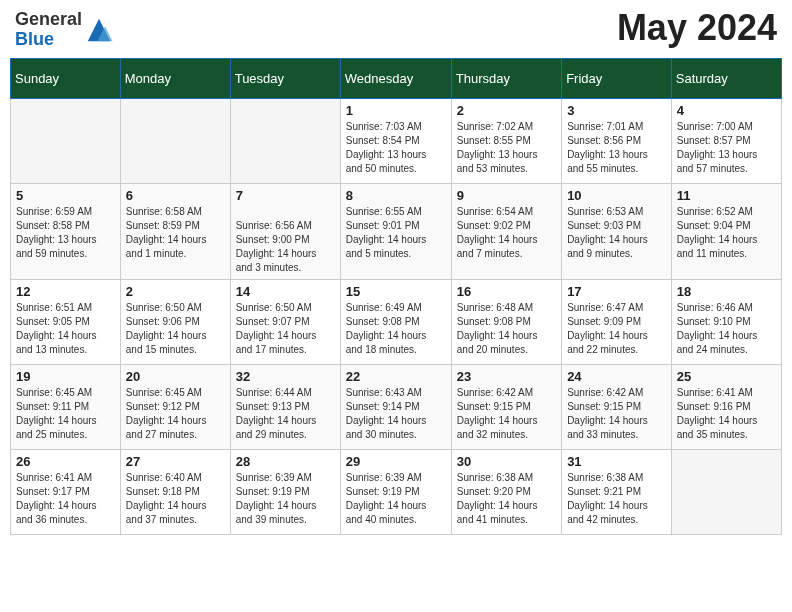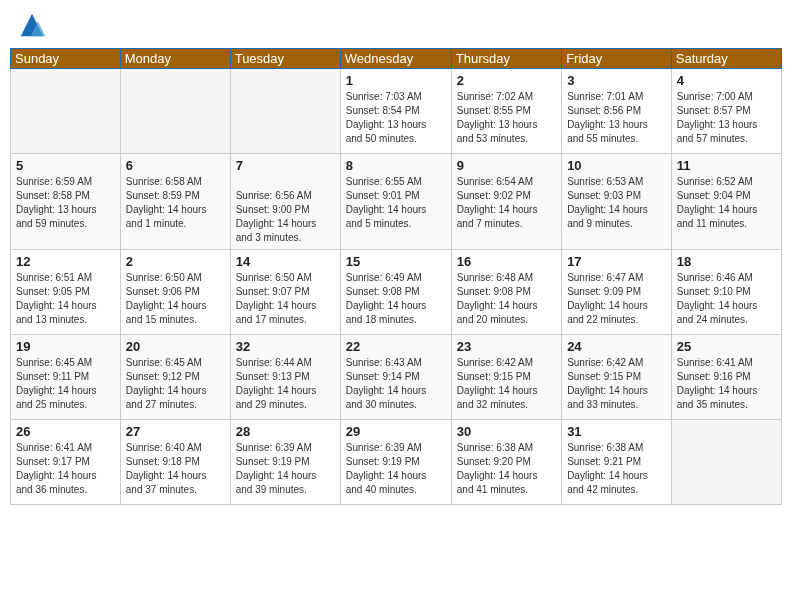--- a/index.html
+++ b/index.html
@@ -54,23 +54,23 @@
       font-size: 16px;
       color: #555;
       margin-top: 2px;
     }
     .calendar {
       width: 100%;
       border-collapse: collapse;
       font-size: 11px;
     }
     .calendar th {
-      background-color: #a16207;
+      background-color: #14532d;
       color: #fff;
-      padding: 2px 4px;
+      padding: 12px 4px;
       text-align: left;
       font-size: 13px;
       font-weight: normal;
       border: 1px solid #1a6bb5;
     }
     .calendar td {
       border: 1px solid #ccc;
       vertical-align: top;
       padding: 4px 5px;
       width: 113px;
@@ -97,26 +97,31 @@
     }
     .week-row td {
       height: 85px;
     }
   </style>
 </head>
 <body>
 
 <div class="header">
   <div class="logo">
+    <div class="logo-text">
+      <span class="logo-general">General</span>
+      <span class="logo-blue">Blue</span>
+    </div>
     <svg class="logo-icon" viewBox="0 0 40 40">
       <polygon points="5,35 20,5 35,35" fill="#1a6bb5"></polygon>
       <polygon points="18,35 28,15 38,35" fill="#4a9fd4" opacity="0.7"></polygon>
     </svg>
   </div>
   <div class="title-block">
+    <div class="month-year">May 2024</div>
   </div>
 </div>
 
 <table class="calendar">
   <thead>
     <tr>
     <th>Sunday</th>
         <th>Monday</th>
         <th>Tuesday</th>
         <th>Wednesday</th>

